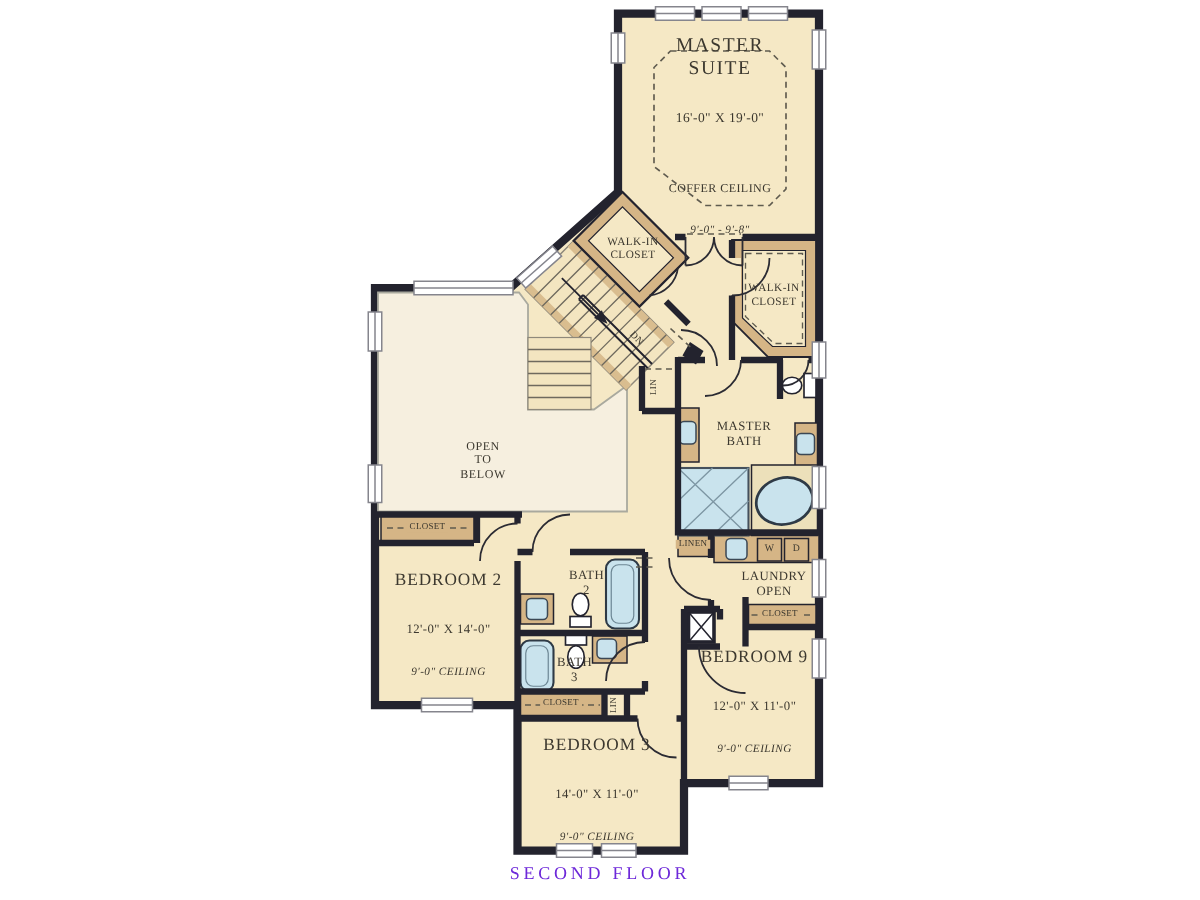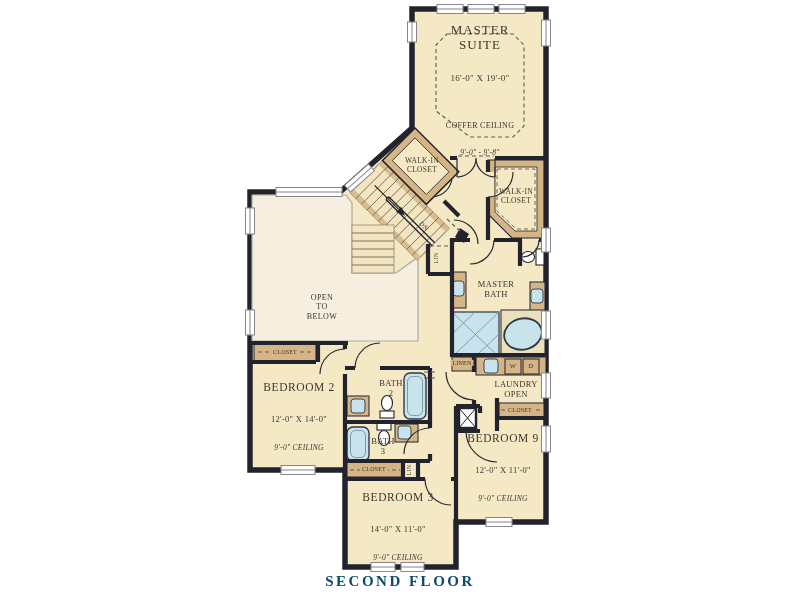--- a/index.html
+++ b/index.html
@@ -17,21 +17,21 @@
   .ms-name{font-size:13px;letter-spacing:1px;}
   .ms-dims{font-size:9px;margin-top:2px;}
   .ms-cof{font-size:8px;margin-top:18px;}
   .ms-h{font-size:7.5px;font-style:italic;}
   .sm{font-size:7.5px;}
   .open{font-size:8px;letter-spacing:.4px;margin-top:28px;}
   .bath{font-size:8.5px;}
   .tiny{font-size:6px;letter-spacing:.2px;}
   .wd{font-size:6.5px;}
   .dn{font-size:6.5px;}
-  .title{font-size:15px;letter-spacing:2.5px;color:#0c4a6e;font-weight:bold;}
+  .title{font-size:12px;letter-spacing:2.5px;color:#6d28d9;}
 </style>
 </head>
 <body>
 
 <div id="plan">
   <svg width="800" height="600" viewBox="0 0 800 600">
 
     <path d="M412,9 L546,9 L546,522 L456,522 L456,567 L345,567 L345,470 L250,470 L250,192 L340,192 L412,128 Z" fill="#f5e8c5" stroke="#23232e" stroke-width="5.5"></path>
 
     <path d="M252,195 L346,195 L352,203 L352,273 L396,273 L418,257 L418,341 L252,341 Z" fill="#f6efdf" stroke="#a9a99e" stroke-width="1.2"></path>

